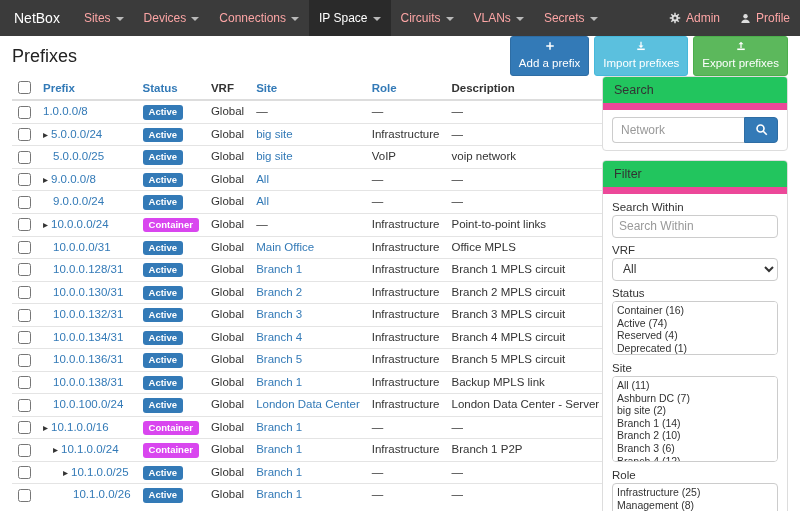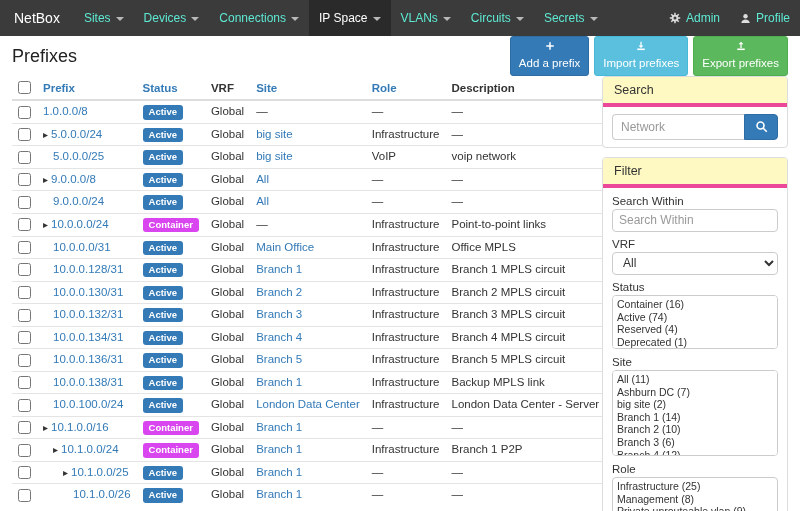--- a/index.html
+++ b/index.html
@@ -18,21 +18,21 @@
     height: 36px; background: #3b3b3b;
     display: flex; align-items: stretch; justify-content: space-between;
   }
   .nav-left, .nav-right, .nav-menu { display: flex; align-items: stretch; }
   .brand {
     color: #fff; font-size: 14px; font-weight: 500;
     display: flex; align-items: center; padding: 0 14px;
   }
   .nav-item {
     display: flex; align-items: center; gap: 5px;
-    padding: 0 10px; color: #5eead4; font-size: 12px; cursor: pointer;
+    padding: 0 10px; color: #fca5a5; font-size: 12px; cursor: pointer;
     white-space: nowrap;
   }
   .nav-item.active { background: #2a2a2a; color: #fff; }
   .caret {
     width: 0; height: 0; margin-top: 1px;
     border-top: 4px solid #b9b9b9;
     border-left: 4px solid transparent; border-right: 4px solid transparent;
   }
   .icon { display: inline-flex; }
   .icon svg { display: block; }
@@ -78,21 +78,21 @@
     display: inline-block; padding: 2px 6px 2px;
     font-size: 9.5px; font-weight: bold; color: #fff;
     border-radius: 3px; line-height: 1.1;
   }
   .label-active { background: #337ab7; }
   .label-container { background: #d946ef; }
 
   
   .panel { border: 1px solid #ddd; border-radius: 4px; margin-bottom: 9px; background: #fff; }
   .panel-heading {
-    padding: 6px 11px; background: #fef9c3; border-bottom: 4px solid #ec4899;
+    padding: 6px 11px; background: #22c55e; border-bottom: 7px solid #ec4899;
     border-radius: 3px 3px 0 0; font-size: 12.5px; color: #333;
   }
   .panel-body { padding: 7px 9px; }
   .input-group { display: flex; }
   .input-group input {
     flex: 1; min-width: 0; height: 26px;
     border: 1px solid #ccc; border-right: none; border-radius: 4px 0 0 4px;
     padding: 3px 8px; font-size: 12px; font-family: inherit;
   }
   .search-btn {
@@ -136,25 +136,25 @@
         </div>
         <div class="nav-item">
           <span>Connections</span>
           <span class="caret"></span>
         </div>
         <div class="nav-item active">
           <span>IP Space</span>
           <span class="caret"></span>
         </div>
         <div class="nav-item">
+          <span>Circuits</span>
+          <span class="caret"></span>
+        </div>
+        <div class="nav-item">
           <span>VLANs</span>
-          <span class="caret"></span>
-        </div>
-        <div class="nav-item">
-          <span>Circuits</span>
           <span class="caret"></span>
         </div>
         <div class="nav-item">
           <span>Secrets</span>
           <span class="caret"></span>
         </div>
       </div>
   </div>
   <div class="nav-right">
       <div class="nav-item">

